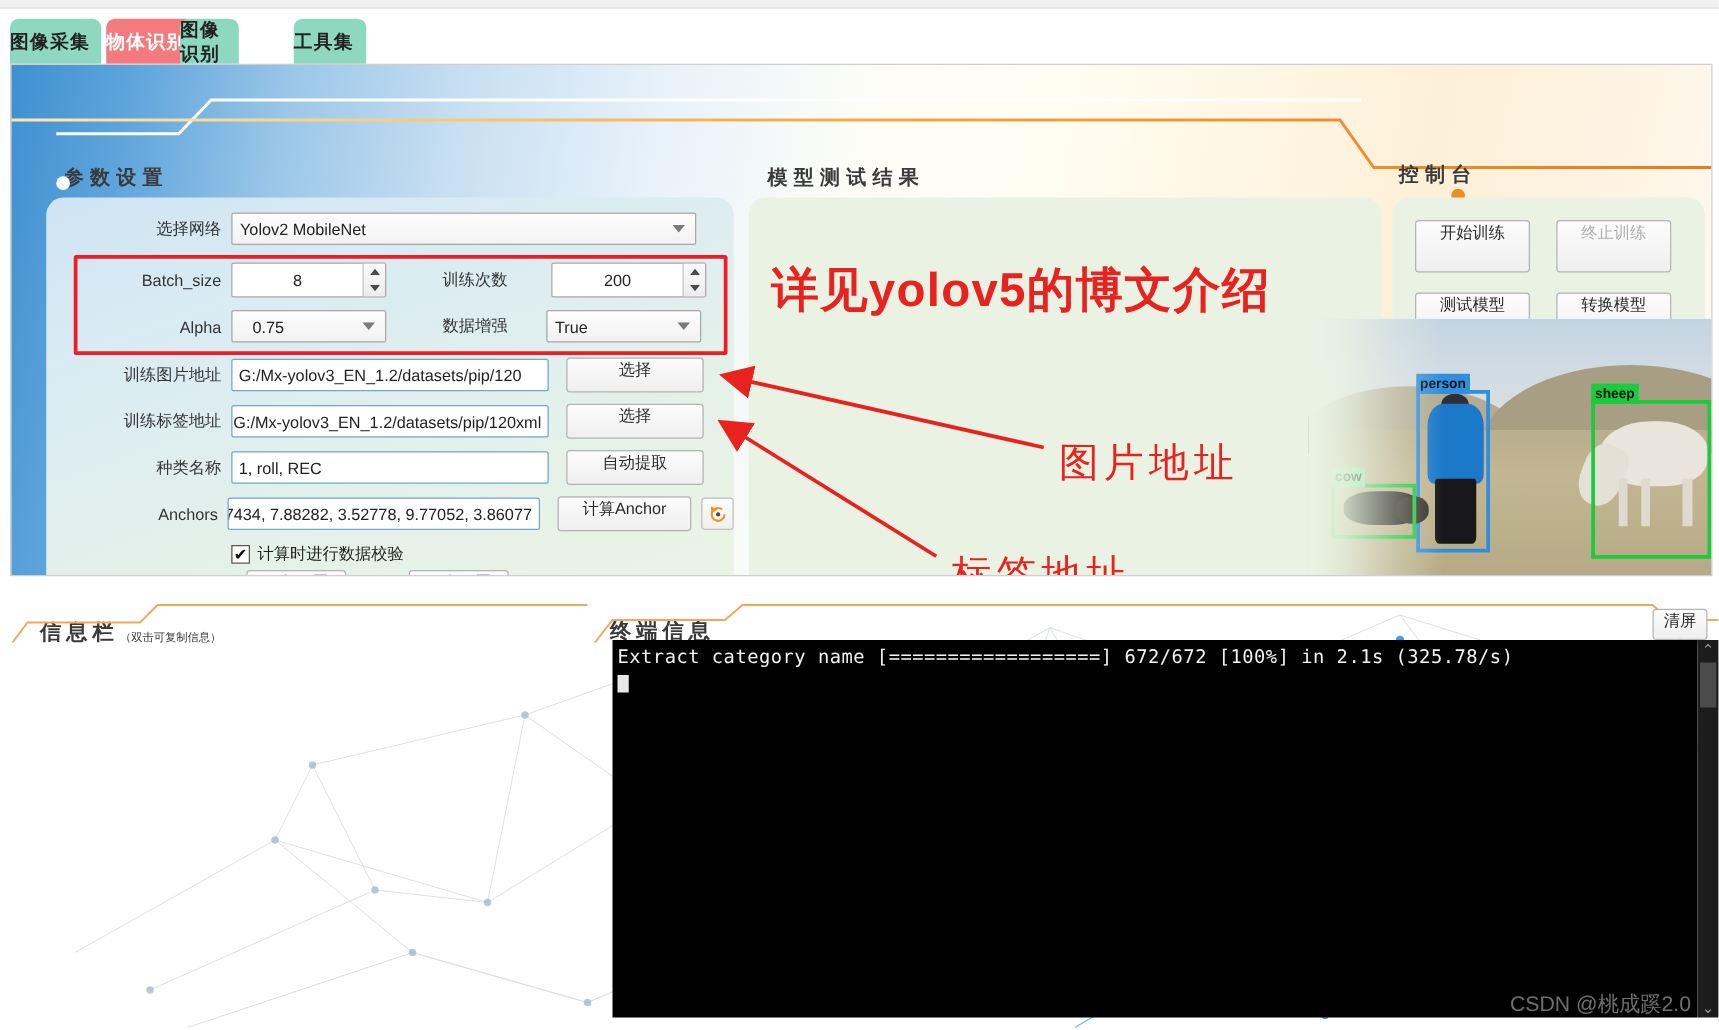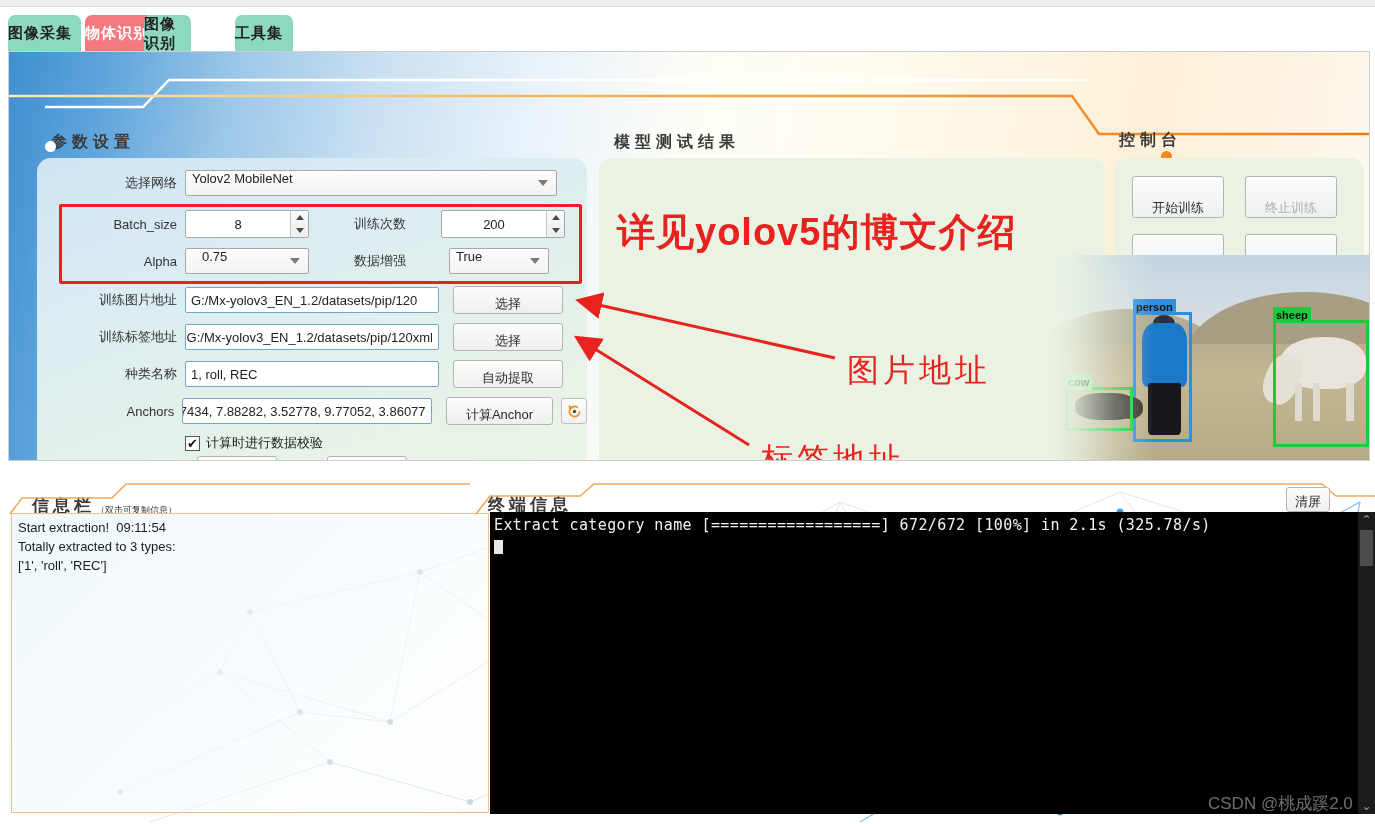--- a/index.html
+++ b/index.html
@@ -70,21 +70,21 @@
   .finput {
     background: #fff; border: 1px solid #6fa8c8; border-radius: 2px;
     font-size: 13px; color: #222; padding: 0 5px;
     display: flex; align-items: center; height: 26px;
     overflow: hidden; white-space: nowrap;
   }
   .fselect {
     background: linear-gradient(#fdfdfd,#f2f2f2);
     border: 1px solid #a8a8a8; border-radius: 2px;
     font-size: 13px; color: #222; height: 26px;
-    display: flex; padding: 0 6px;
+    display: flex; align-items: center; padding: 0 6px;
     position: relative; white-space: nowrap;
   }
   .fselect .caret {
     position: absolute; right: 8px; top: 50%; transform: translateY(-50%);
     width: 0; height: 0; border-left: 5px solid transparent;
     border-right: 5px solid transparent; border-top: 6px solid #7a7a7a;
   }
   .spinbox {
     background: #fff; border: 1px solid #a8a8a8; border-radius: 2px;
     height: 28px; display: flex; align-items: center;
@@ -104,21 +104,21 @@
     border-right: 4px solid transparent; border-bottom: 5px solid #4a4a4a;
   }
   .tri-dn {
     width: 0; height: 0; border-left: 4px solid transparent;
     border-right: 4px solid transparent; border-top: 5px solid #4a4a4a;
   }
   .btn {
     background: linear-gradient(#fcfcfc,#efefef);
     border: 1px solid #b4b4b4; border-radius: 3px;
     font-size: 13px; color: #2b2b2b;
-    display: flex; align-items: flex-end; justify-content: center;
+    display: flex; align-items: flex-start; justify-content: center;
     cursor: pointer; user-select: none; white-space: nowrap;
   }
   .btn.disabled { color: #b0b0b0; }
   .iconbtn {
     background: linear-gradient(#fcfcfc,#f0f0f0);
     border: 1px solid #c0c0c0; border-radius: 3px;
     display: flex; align-items: center; justify-content: center;
     cursor: pointer;
   }
   .chkrow { position: absolute; display: flex; align-items: center; gap: 6px; }
@@ -302,21 +302,21 @@
         </div>
       </div>
 
       <div class="frow" style="left:0px; top:90px; width:550px;">
         <div class="flabel" style="width:140px;padding-left:26px;">Alpha</div>
         <div class="fselect" style="margin-left:8px; width:124px;padding-left:16px;">
           <span>0.75</span>
           <span class="caret"></span>
         </div>
         <div class="flabel" style="width:110px; margin-left:16px; text-align:center;">数据增强</div>
-        <div class="fselect" style="margin-left:14px; width:100px;">
+        <div class="fselect" style="margin-left:2px; width:124px;">
           <span>True</span>
           <span class="caret"></span>
         </div>
       </div>
 
       <div class="frow" style="left:0px; top:128px; width:550px;">
         <div class="flabel" style="width:140px;">训练图片地址</div>
         <div class="finput" style="margin-left:8px; width:254px;">
           <span>G:/Mx-yolov3_EN_1.2/datasets/pip/120</span>
         </div>
@@ -491,32 +491,27 @@
           <circle cx="520" cy="340" r="3.4"></circle>
       </g>
     </svg>
 
     <div class="hdr-label" style="position:absolute; left:32px; top:32px; font-size:17px; letter-spacing:4px;">信息栏</div>
     <div class="smalllbl" style="position:absolute; left:96px; top:42px;">（双击可复制信息）</div>
     <svg style="position:absolute; left:0; top:0; width:700px; height:60px;">
       <path d="M10 52 L22 36 L112 36 L126 22 L470 22" stroke="#f0a95c" stroke-width="1.6" fill="none"></path>
     </svg>
 
-    <div class="infobox" style="left:11px; top:51px; width:478px; height:300px;">
-      <div class="infotext" style="left:2px; top:2px;">Start extraction!  09:11:54</div>
-      <div class="infotext" style="left:2px; top:21px;">Totally extracted to 3 types:</div>
-      <div class="infotext" style="left:2px; top:40px;">['1', 'roll', 'REC']</div>
-    </div>
 
     <div class="hdr-label" style="position:absolute; left:488px; top:31px; font-size:17px; letter-spacing:4px;">终端信息</div>
     <svg style="position:absolute; left:460px; top:0; width:915px; height:60px;">
       <path d="M16 52 L30 34 L120 34 L134 22 L862 22 L876 34 L915 34" stroke="#f0a95c" stroke-width="1.6" fill="none"></path>
     </svg>
 
-    <div class="btn" style="position:absolute; left:1286px; top:25px; width:44px; height:25px;">
+    <div class="btn" style="position:absolute; left:1322px; top:25px; width:44px; height:25px;">
       <span>清屏</span>
     </div>
 
     <div class="termbox" style="left:490px; top:50px; width:868px; height:302px;">
       <div class="termline" style="position:absolute; left:4px; top:4px;">Extract category name [==================] 672/672 [100%] in 2.1s (325.78/s)</div>
       <div class="termcursor" style="left:4px; top:28px;"></div>
     </div>
 
     <div class="scrollbar" style="left:1358px; top:50px; height:302px;">
       <span class="sb-arrow">⌃</span>

